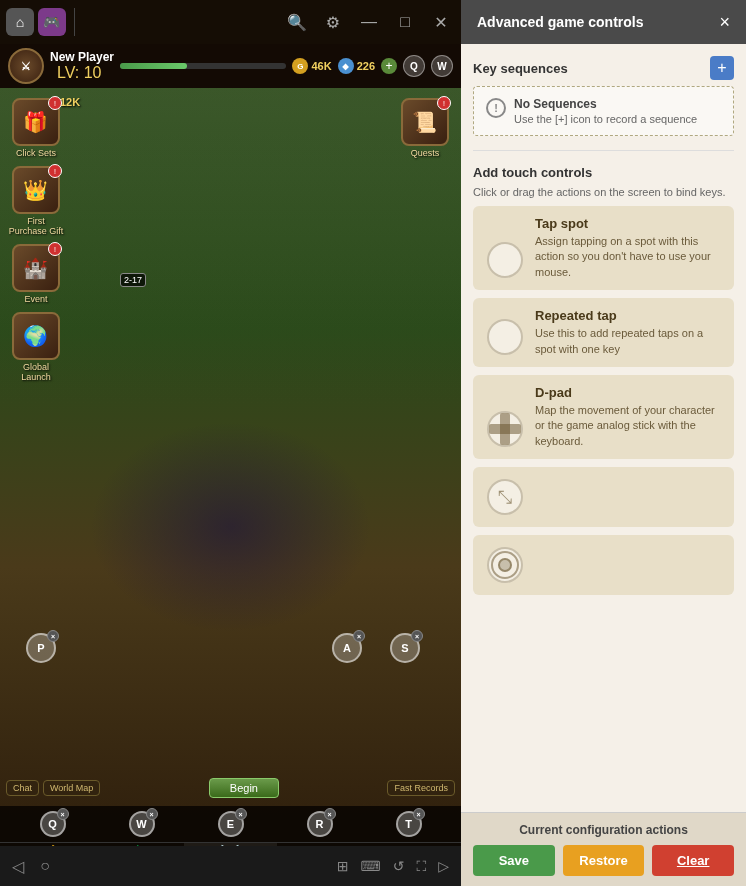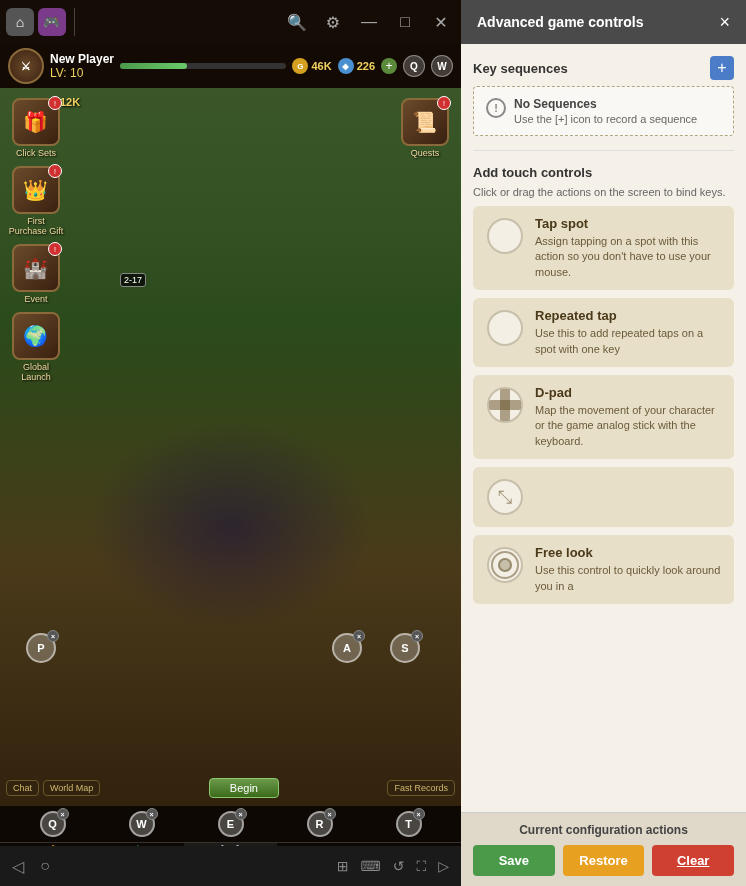--- a/index.html
+++ b/index.html
@@ -77,21 +77,21 @@
     .player-avatar {
       width: 36px; height: 36px;
       border-radius: 50%;
       background: radial-gradient(circle, #6a4a2a, #3a2010);
       border: 2px solid #8a6a3a;
       display: flex; align-items: center; justify-content: center;
       color: #fff; font-size: 11px; font-weight: bold;
     }
     .player-info { display: flex; flex-direction: column; }
     .player-name { color: #fff; font-size: 12px; font-weight: bold; }
-    .player-level { color: #aaa; font-size: 12px; }
+    .player-level { color: #aaa; font-size: 16px; margin-left: 7px; }
     .player-level span { color: #f0d060; }
     .xp-bar-wrap { flex: 1; height: 6px; background: #333; border-radius: 3px; }
     .xp-bar { height: 100%; width: 40%; background: linear-gradient(90deg, #4a9a4a, #6aca6a); border-radius: 3px; }
     .currency-item {
       display: flex; align-items: center; gap: 3px;
       color: #f0d060; font-size: 11px; font-weight: bold;
     }
     .currency-icon {
       width: 16px; height: 16px;
       border-radius: 50%;
@@ -350,21 +350,21 @@
       background: #ddd;
       margin: 2px 0;
     }
 
     
     .control-card {
       background: #e8dfc8;
       border-radius: 6px;
       padding: 10px 12px;
       display: flex;
-      align-items: flex-start;
+      align-items: flex-end;
       gap: 10px;
     }
     .control-icon-wrap {
       width: 40px; height: 40px;
       flex-shrink: 0;
       display: flex; align-items: center; justify-content: center;
     }
     .control-circle {
       width: 36px; height: 36px;
       border-radius: 50%;
@@ -725,24 +725,20 @@
       </div>
 
       <div class="control-card" style="margin-bottom:8px;">
         <div class="control-icon-wrap">
           <div class="control-circle">
             <div class="freelook-icon">
               <div class="freelook-inner"></div>
             </div>
           </div>
         </div>
-        <div class="control-text">
-          <div class="control-title">Free look</div>
-          <div class="control-desc">Use this control to quickly look around you in a</div>
-        </div>
       </div>
 
     </div>
   </div>
 
   <div class="panel-bottom">
     <div class="bottom-label">Current configuration actions</div>
     <div class="bottom-buttons">
       <button class="btn-save">Save</button>
       <button class="btn-restore">Restore</button>

